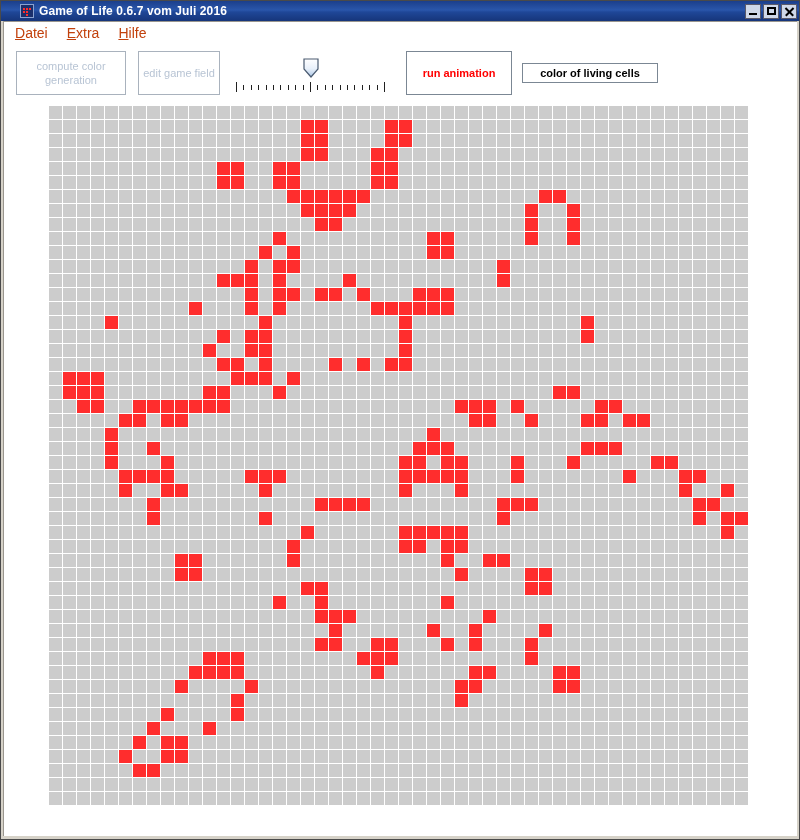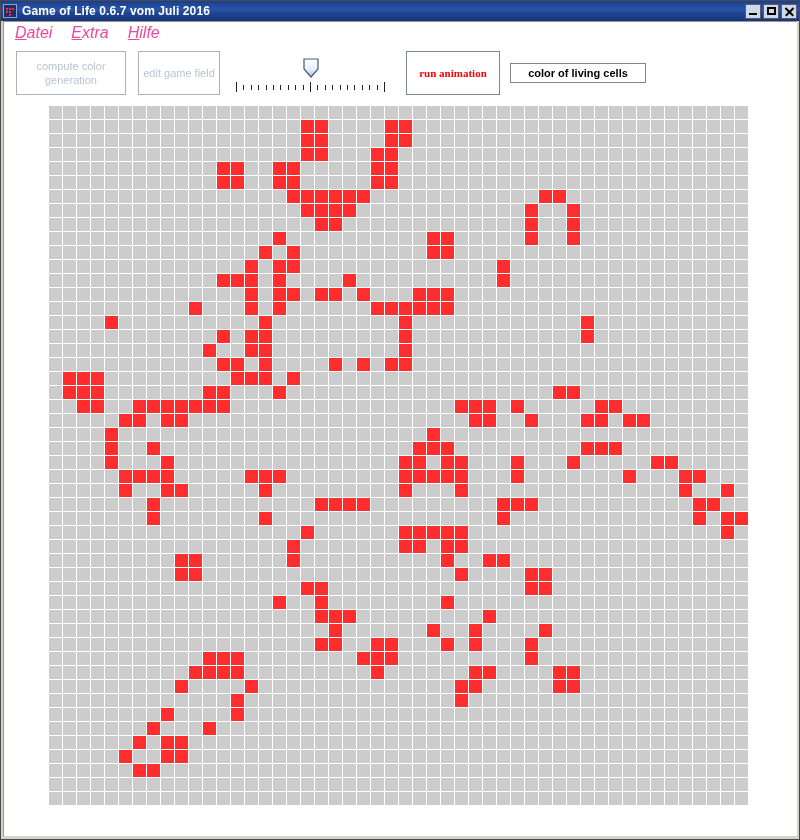--- a/index.html
+++ b/index.html
@@ -28,21 +28,21 @@
     flex-direction: column;
   }
 
   
   .titlebar {
     height: 20px;
     flex: 0 0 20px;
     background: linear-gradient(to bottom, #1b3f8b 0%, #2a56ab 45%, #1f4798 55%, #16357a 100%);
     display: flex;
     align-items: center;
-    padding: 0 2px 0 2px;
+    padding: 0 2px 0 19px;
     box-sizing: border-box;
   }
   .titlebar-icon {
     width: 14px; height: 14px;
     background: #1b2f6b;
     border: 1px solid #8aa2d0;
     box-sizing: border-box;
     margin-right: 5px;
     position: relative;
     flex: 0 0 auto;
@@ -111,26 +111,25 @@
   .menubar {
     height: 21px;
     flex: 0 0 21px;
     display: flex;
     align-items: center;
     padding-left: 9px;
     background: #ffffff;
     gap: 15px;
   }
   .menu-item {
-    font-size: 16px;
-    color: #ec4899;
+    font-size: 14px;
+    color: #c2410c;
     cursor: default;
     padding: 1px 2px;
     white-space: nowrap;
-    font-style: italic;
   }
   .menu-item u { text-decoration: underline; }
 
   
   .toolbar {
     flex: 0 0 60px;
     display: flex;
     align-items: center;
     padding-left: 12px;
     background: #ffffff;
@@ -149,21 +148,21 @@
     justify-content: center;
     color: #000;
     padding: 0 4px;
   }
   .tool-btn.disabled {
     color: #b8c4d4;
     border-color: #a9b2bd;
   }
   .btn-compute { width: 110px; height: 44px; }
   .btn-edit    { width: 82px;  height: 44px; margin-left: 12px; }
-  .btn-run     { width: 94px;  height: 44px; color: #ff0000; font-weight: bold; font-family: Liberation Serif, serif; }
+  .btn-run     { width: 106px;  height: 44px; color: #ff0000; font-weight: bold; }
   .btn-color   { width: 136px; height: 20px; font-weight: bold; }
   .btn-stack {
     display: flex;
     flex-direction: column;
     margin-left: 10px;
   }
 
   
   .slider {
     width: 158px;

